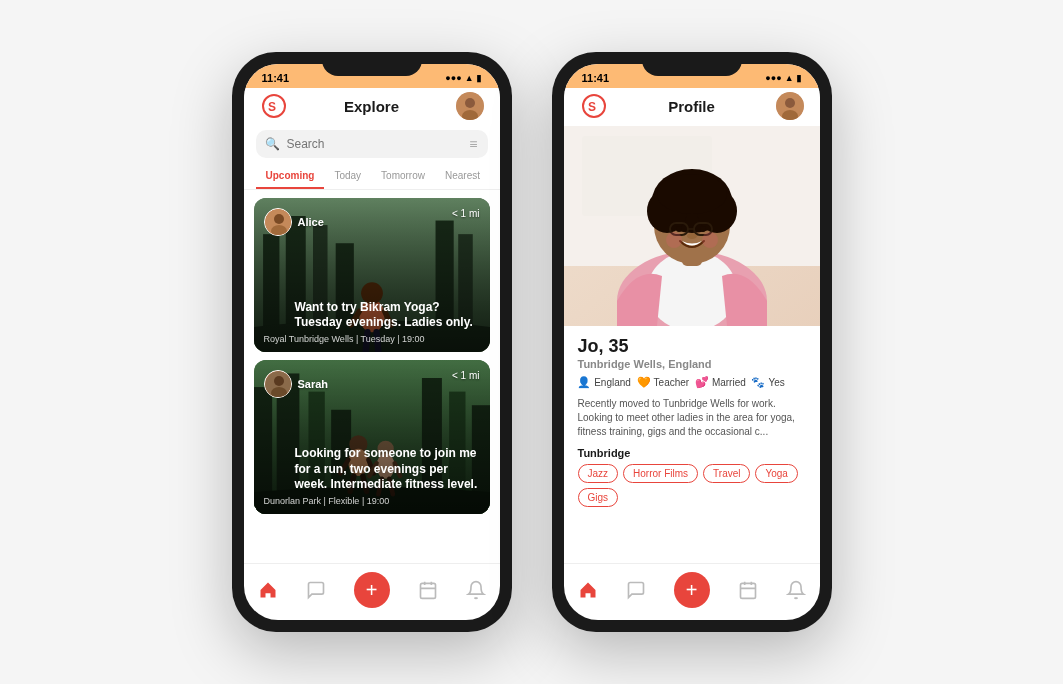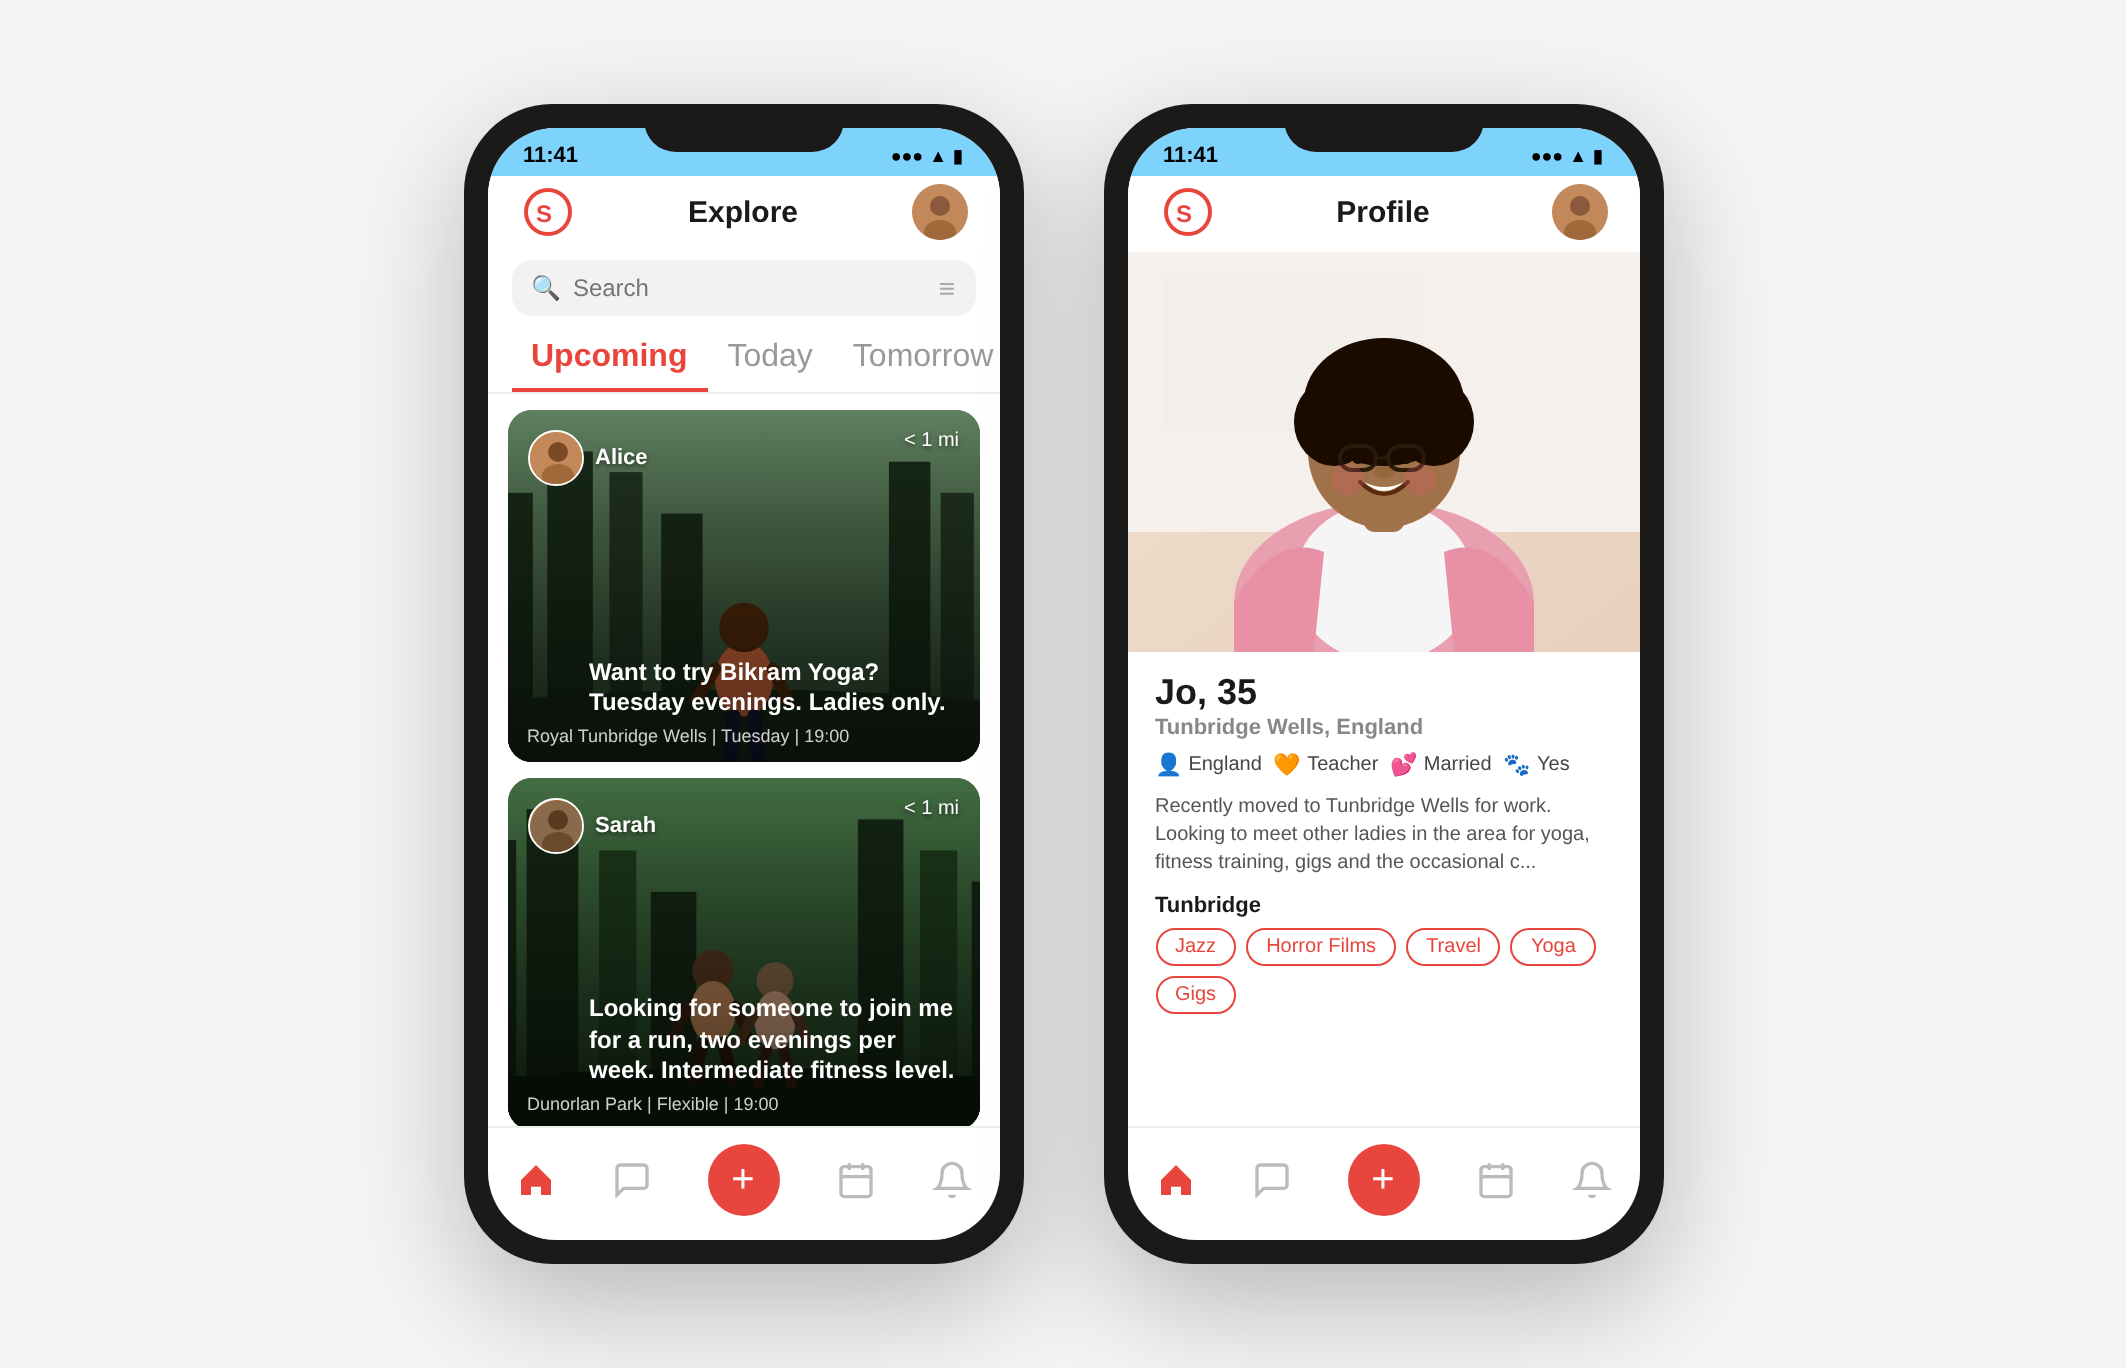--- a/index.html
+++ b/index.html
@@ -30,21 +30,21 @@
       width: 100%;
       height: 100%;
       background: #fff;
       border-radius: 34px;
       overflow: hidden;
       display: flex;
       flex-direction: column;
       position: relative;
     }
     .notch-area {
-      background: #7dd3fc;
+      background: #fdba74;
       display: flex;
       justify-content: space-between;
       align-items: center;
       padding: 8px 18px 4px;
       font-size: 10px;
       font-weight: 600;
     }
     .notch-area .time { font-size: 11px; font-weight: 700; }
     .status-icons { display: flex; gap: 3px; align-items: center; }
     .status-icons span { font-size: 9px; }
@@ -97,21 +97,21 @@
     }
     
     .tabs {
       display: flex;
       padding: 0 12px;
       border-bottom: 1px solid #eee;
       margin-top: 2px;
     }
     .tab {
       padding: 6px 10px;
-      font-size: 16px;
+      font-size: 10px;
       color: #999;
       cursor: pointer;
       white-space: nowrap;
     }
     .tab.active {
       color: #e8453c;
       border-bottom: 2px solid #e8453c;
       font-weight: 600;
     }
     
@@ -121,21 +121,21 @@
       padding: 8px 10px;
       display: flex;
       flex-direction: column;
       gap: 8px;
     }
     
     .event-card {
       border-radius: 12px;
       overflow: hidden;
       position: relative;
-      height: 176px;
+      height: 154px;
       background: #555;
       flex-shrink: 0;
     }
     .card-overlay {
       position: absolute;
       top: 0; left: 0; right: 0; bottom: 0;
       background: linear-gradient(to bottom, rgba(0,0,0,0.1) 0%, rgba(0,0,0,0.65) 100%);
     }
     .card-user {
       position: absolute;

